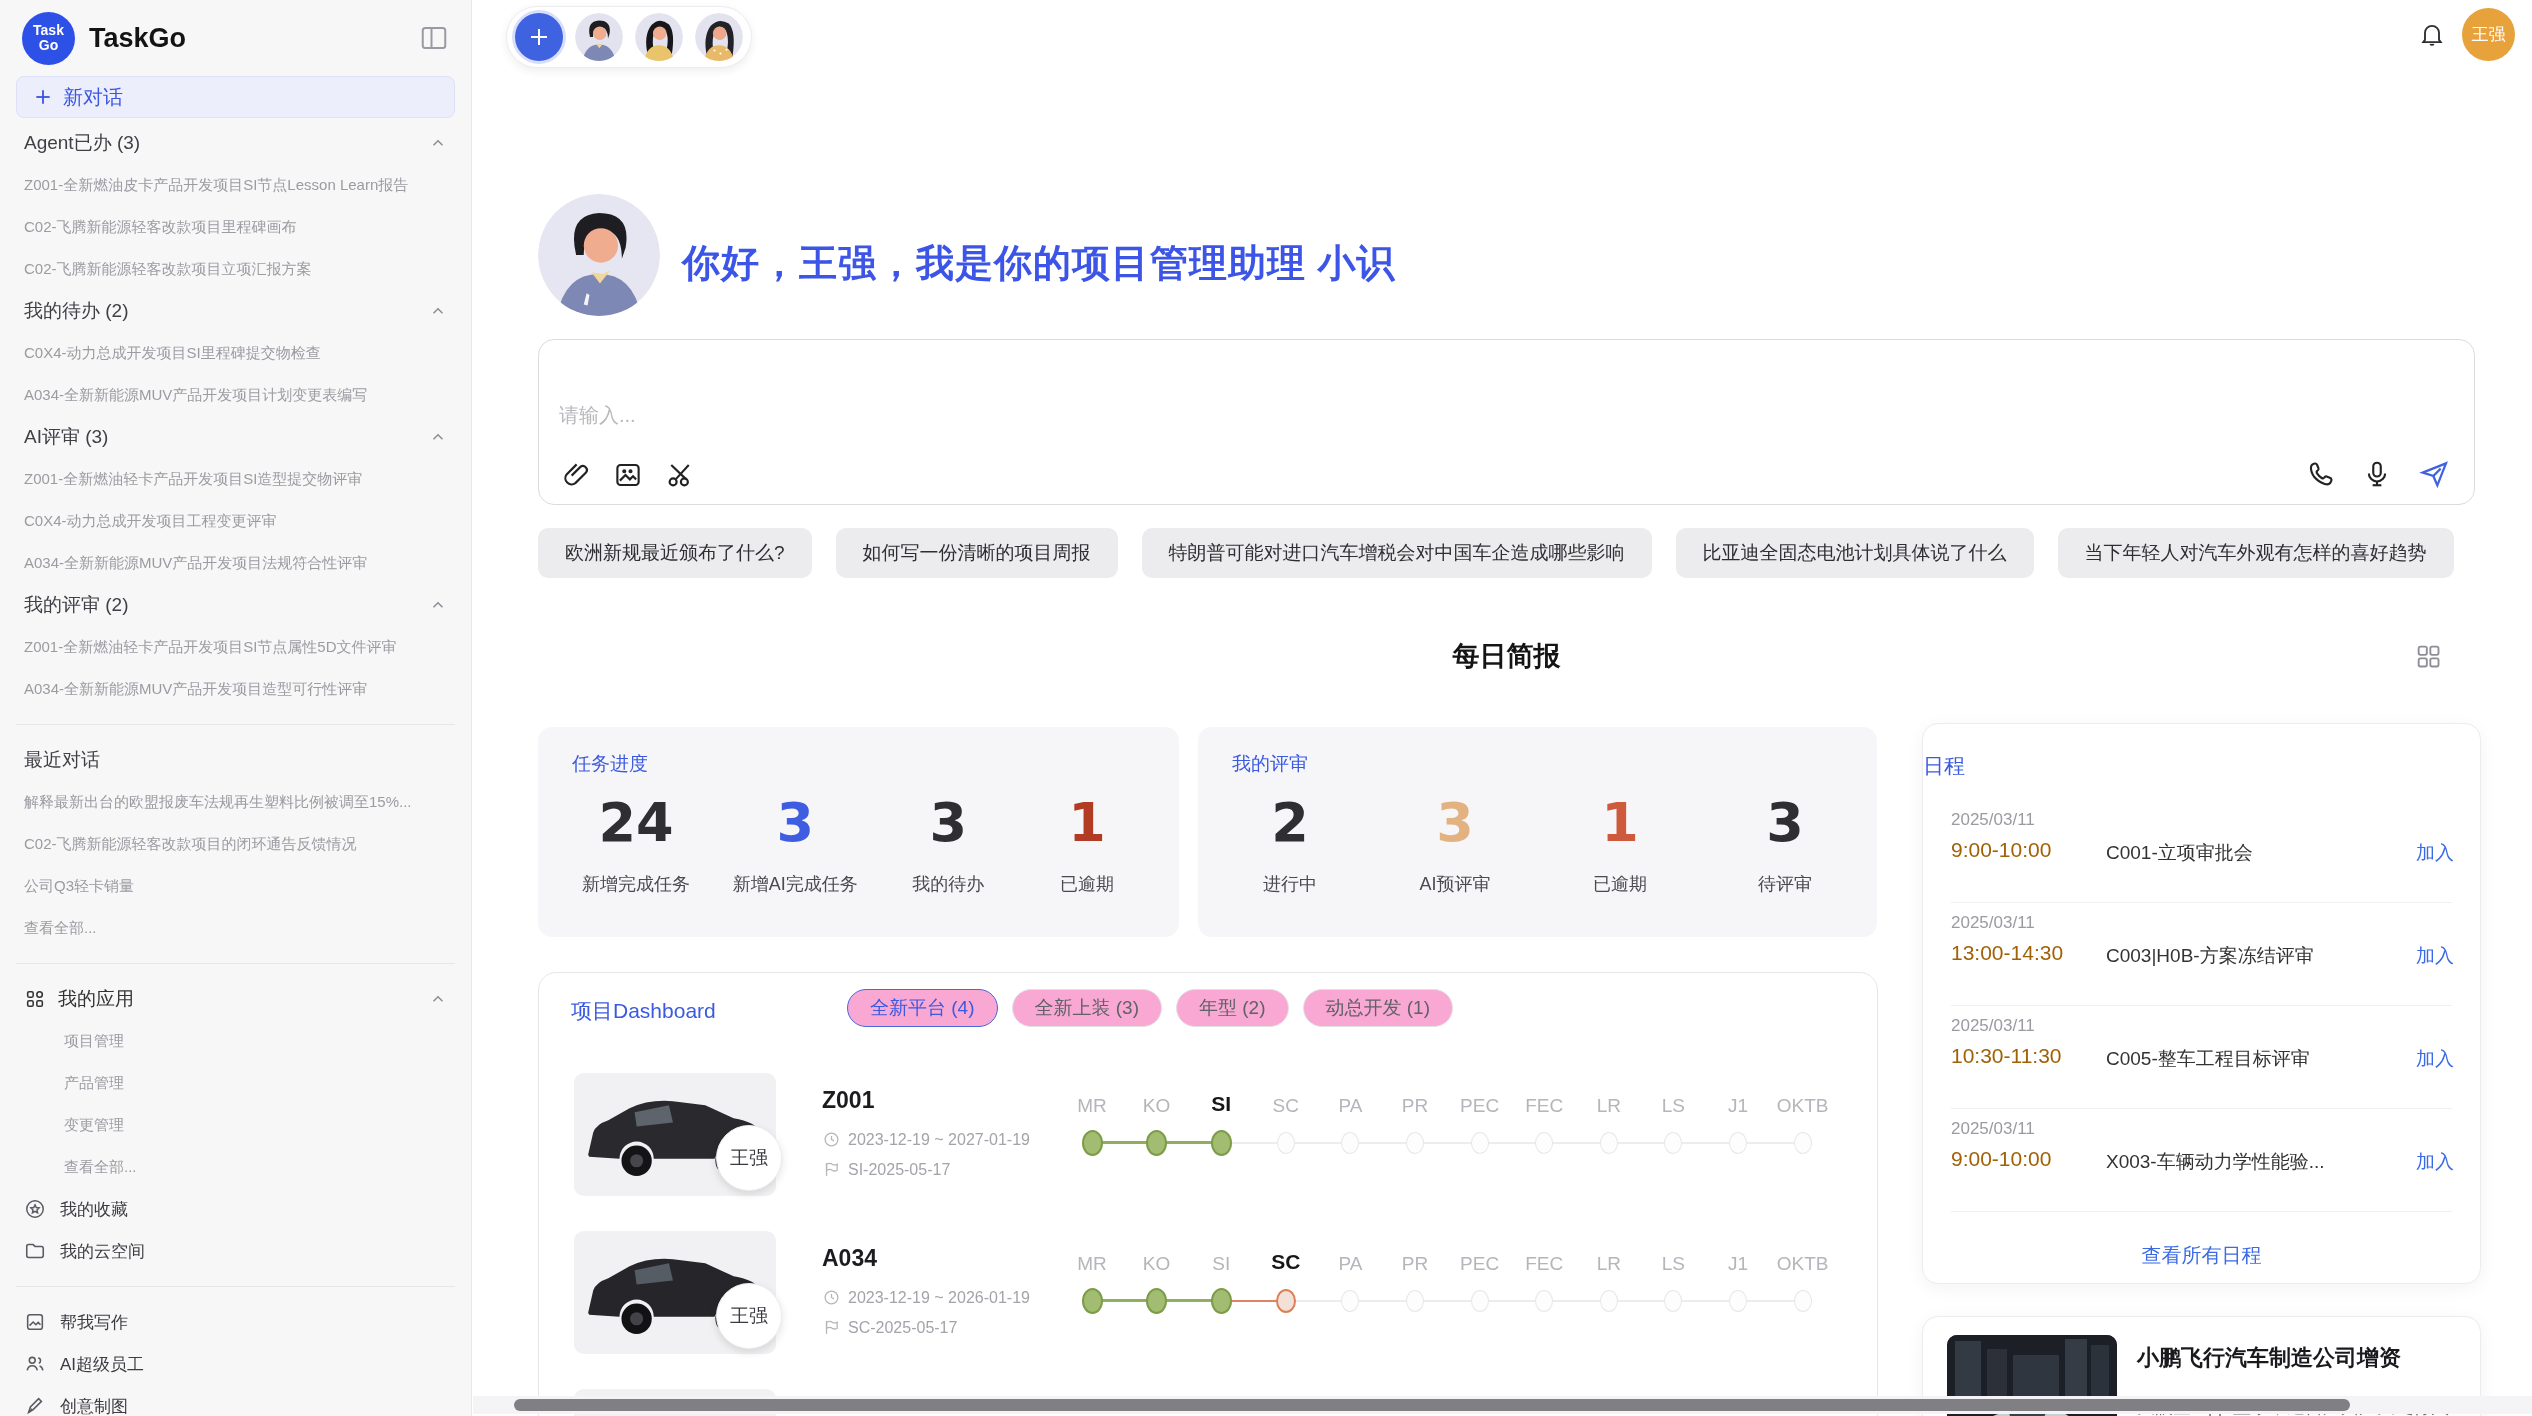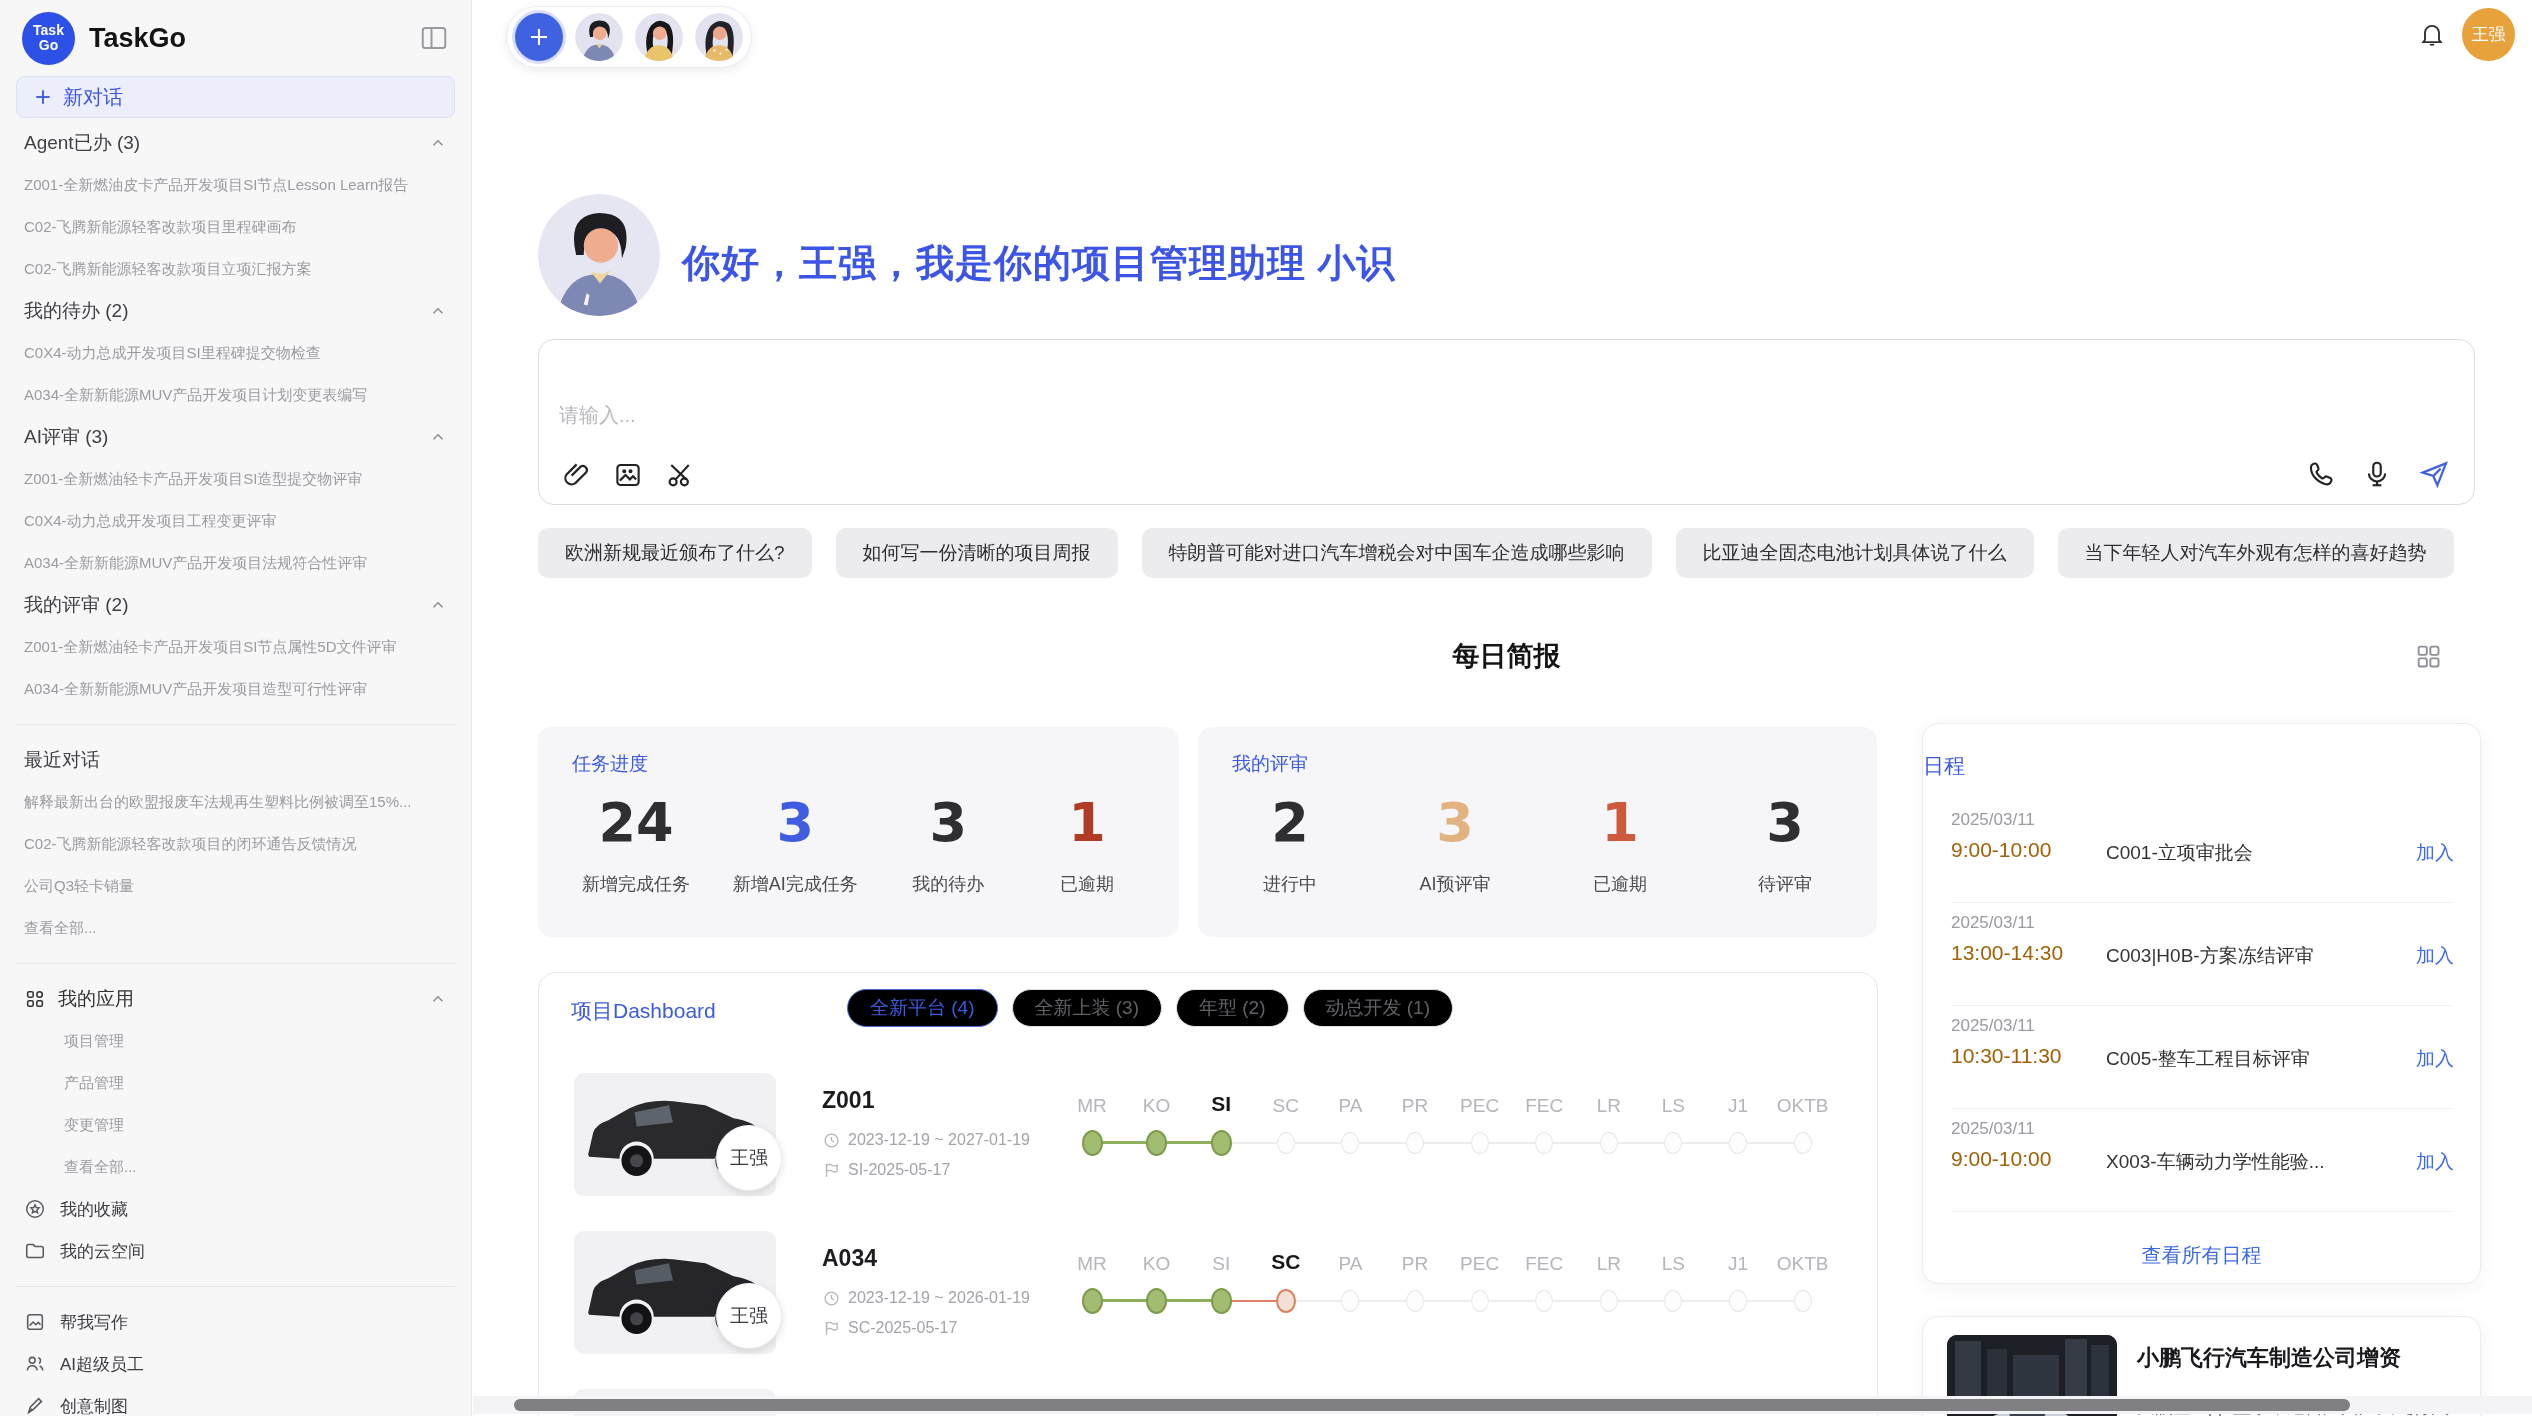--- a/index.html
+++ b/index.html
@@ -59,27 +59,27 @@
   .stat-card .sc-title { font-size:19px; color:#3b5ae0; }
   .stat-row { display:flex; justify-content:space-between; margin-top:14px; padding:0 10px; }
   .stat { text-align:center; min-width:96px; }
   .stat .num { font-size:54px; font-weight:600; font-family:"DejaVu Sans",sans-serif; }
   .stat .lab { margin-top:18px; font-size:18px; color:#4a4a50; }
 
   
   .dash-card { position:absolute; left:538px; top:972px; width:1340px; height:470px; border:1px solid #e7e7ea; border-radius:18px; background:#fff; overflow:hidden; }
   .dash-title { position:absolute; left:32px; top:24px; font-size:21px; color:#3b5ae0; }
   .dash-tabs { position:absolute; left:308px; top:16px; display:flex; gap:14px; }
-  .dtab { height:38px; line-height:36px; padding:0 22px; border-radius:19px; border:1px solid #e0e0e3; color:#616167; font-size:19px; background:#000000; cursor:pointer; white-space:nowrap; }
+  .dtab { height:38px; line-height:36px; padding:0 22px; border-radius:19px; border:1px solid #e0e0e3; color:#616167; font-size:19px; background:#f9a8d4; cursor:pointer; white-space:nowrap; }
   .dtab.active { border:1.5px solid #4a66e0; color:#3b5ae0; }
   .proj-row { position:absolute; left:0; width:100%; height:158px; }
   .truck { position:absolute; left:35px; top:12px; width:202px; height:123px; border-radius:10px; background:#f2f2f4; overflow:hidden; }
   .owner-badge { position:absolute; left:177px; top:64px; width:66px; height:66px; border-radius:50%; background:#fff; border:1px solid #ededf0; box-shadow:0 3px 8px rgba(0,0,0,.12); display:flex; align-items:center; justify-content:center; font-size:19px; color:#3a3a40; }
   .proj-code { position:absolute; left:283px; top:26px; font-size:23px; font-weight:bold; color:#1c1c20; }
-  .proj-meta { position:absolute; left:284px; display:flex; align-items:flex-end; gap:8px; font-size:16px; color:#a3a3aa; white-space:nowrap; }
+  .proj-meta { position:absolute; left:284px; display:flex; align-items:flex-start; gap:8px; font-size:16px; color:#a3a3aa; white-space:nowrap; }
   .proj-meta svg { flex:none; color:#b5b5bc; }
   .ms-labels .ms-lab { position:absolute; width:64px; text-align:center; font-size:19px; color:#b5b5bb; top:34px; }
   .ms-lab.cur { color:#17171a; font-weight:bold; font-size:21px; top:31px; }
   .ms-line { position:absolute; height:2px; background:#ededef; top:81px; }
   .ms-line.done { height:3px; background:#8fae5e; top:80px; }
   .ms-line.over { height:2px; background:#dd8266; }
   .ms-dot { position:absolute; border-radius:50%; background:#fdfdfd; border:1.5px solid #e7e7ea; width:18px; height:22px; }
   .ms-dot.done { width:21px; height:26px; background:#a2bd72; border:2px solid #7c9c49; }
   .ms-dot.over { width:20px; height:24px; background:#f3e0d6; border:2px solid #dd8059; }
 

